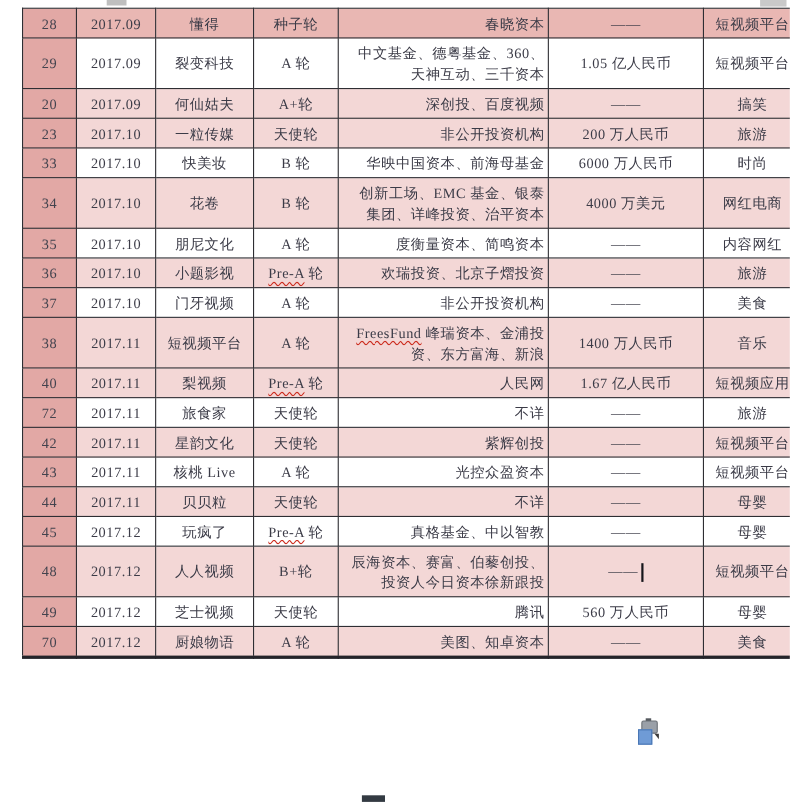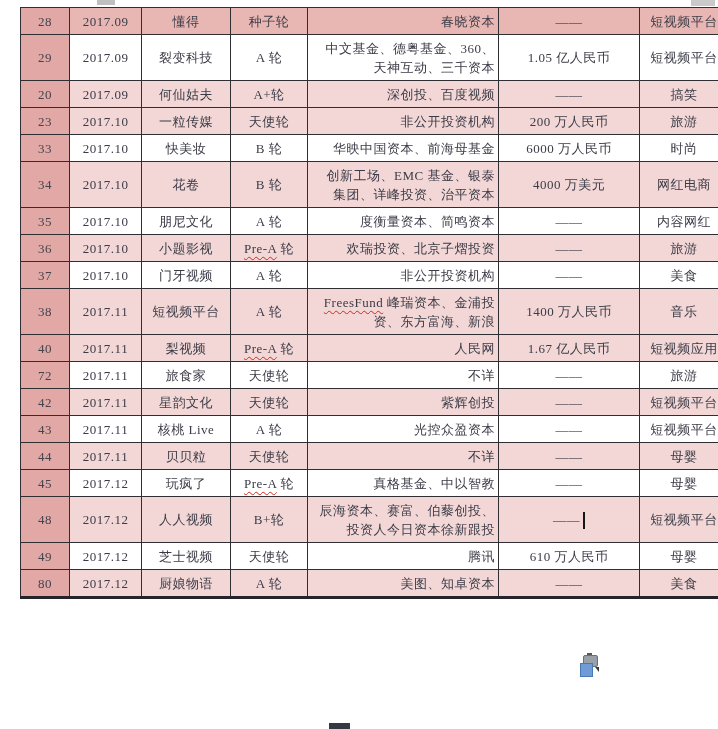--- a/index.html
+++ b/index.html
@@ -222,25 +222,25 @@
           <td class="col-investors">辰海资本、赛富、伯藜创投、投资人今日资本徐新跟投</td>
           <td class="col-amount"><span>——</span><span class="caret"></span></td>
           <td class="col-category">短视频平台</td>
         </tr>
         <tr class="shade-white h1">
           <td class="col-num">49</td>
           <td class="col-date">2017.12</td>
           <td class="col-company">芝士视频</td>
           <td class="col-round">天使轮</td>
           <td class="col-investors">腾讯</td>
-          <td class="col-amount">610 万人民币</td>
+          <td class="col-amount">560 万人民币</td>
           <td class="col-category">母婴</td>
         </tr>
         <tr class="shade-light h1">
-          <td class="col-num">80</td>
+          <td class="col-num">70</td>
           <td class="col-date">2017.12</td>
           <td class="col-company">厨娘物语</td>
           <td class="col-round">A 轮</td>
           <td class="col-investors">美图、知卓资本</td>
           <td class="col-amount">——</td>
           <td class="col-category">美食</td>
         </tr>
       </tbody>
   </table>
 </div>

